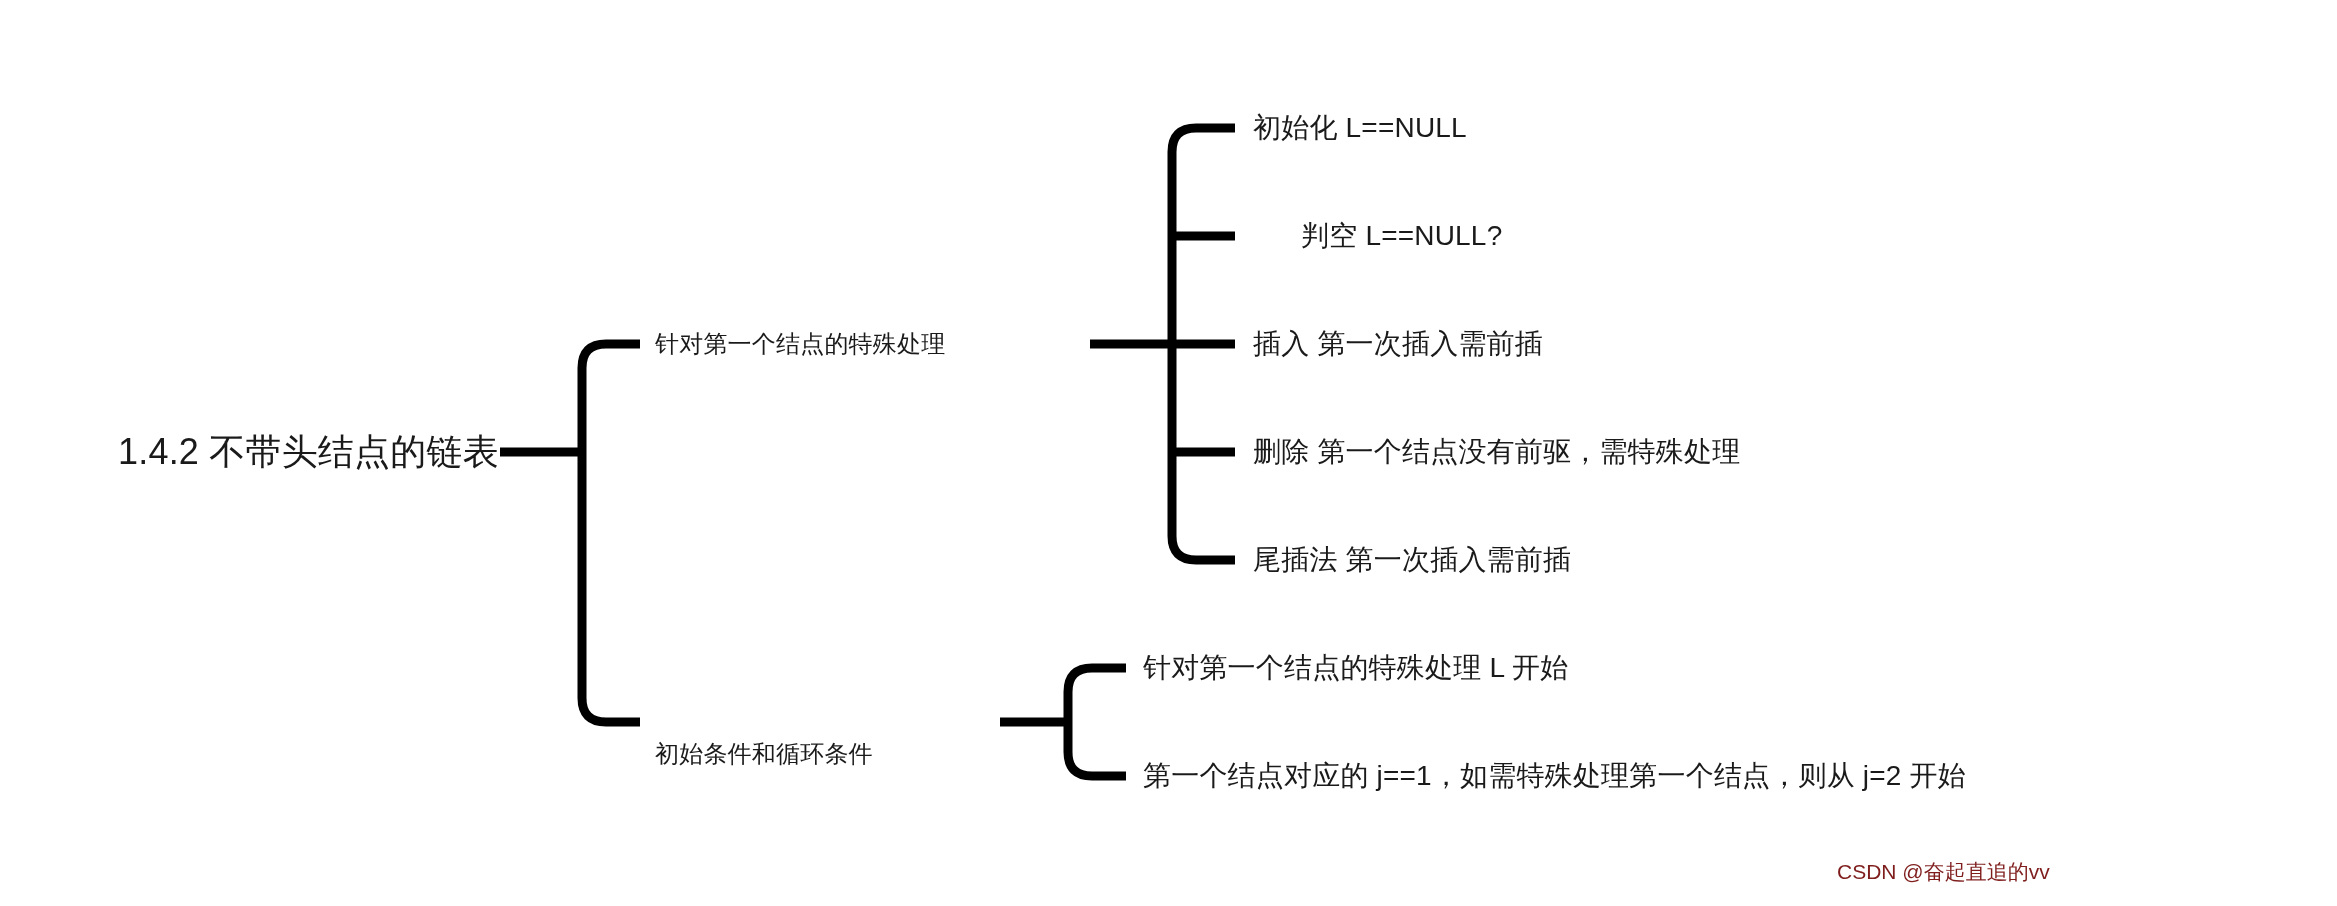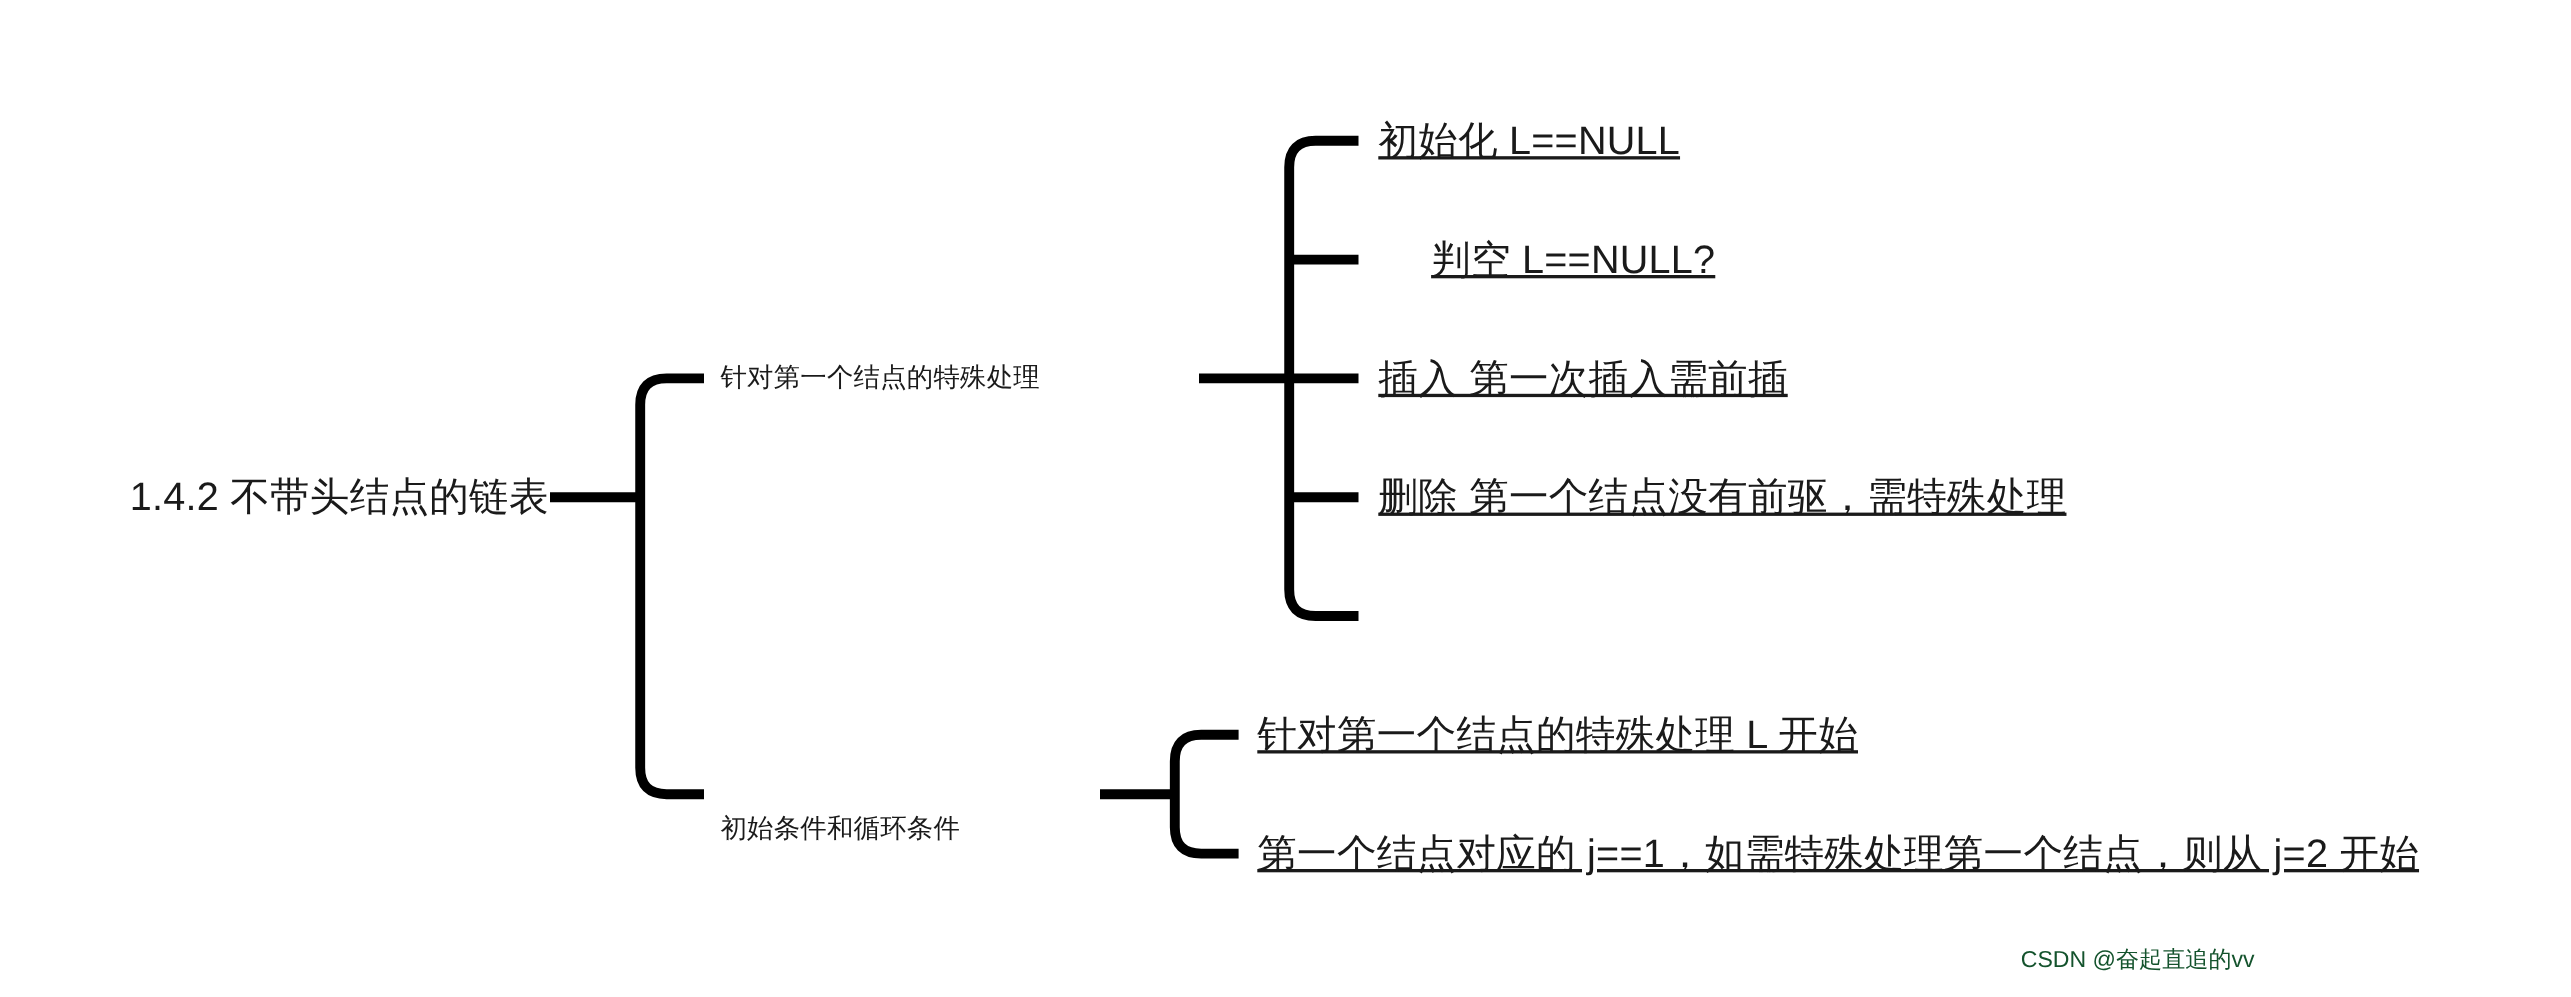--- a/index.html
+++ b/index.html
@@ -37,26 +37,25 @@
     line-height: 1;
     letter-spacing: 0.2px;
   }
   .node-root {
     font-size: 36px;
   }
   .node-branch {
     font-size: 24px;
   }
   .node-leaf {
-    font-size: 36px;
-    text-decoration: underline;
+    font-size: 28px;
   }
   .watermark {
     position: absolute;
-    color: #14532d;
+    color: #7f1d1d;
     font-size: 21px;
     font-family: "Liberation Sans", "DejaVu Sans", sans-serif;
     white-space: nowrap;
   }
 </style>
 </head>
 <body>
 
 <div id="mindmap-root">
 
@@ -85,20 +84,21 @@
   <div class="node-label node-branch" style="left:655px; top:344px; transform:translateY(-50%);">针对第一个结点的特殊处理</div>
 
   <div class="node-label node-leaf" style="left:1253px; top:128px; transform:translateY(-50%);">初始化 L==NULL</div>
 
   <div class="node-label node-leaf" style="left:1253px; top:236px; transform:translateY(-50%);margin-left:48px;">判空 L==NULL?</div>
 
   <div class="node-label node-leaf" style="left:1253px; top:344px; transform:translateY(-50%);">插入 第一次插入需前插</div>
 
   <div class="node-label node-leaf" style="left:1253px; top:452px; transform:translateY(-50%);">删除 第一个结点没有前驱，需特殊处理</div>
 
+  <div class="node-label node-leaf" style="left:1253px; top:560px; transform:translateY(-50%);">尾插法 第一次插入需前插</div>
 
   <div class="node-label node-branch" style="left:655px; top:722px; transform:translateY(-50%);margin-top:32px;">初始条件和循环条件</div>
 
   <div class="node-label node-leaf" style="left:1143px; top:668px; transform:translateY(-50%);">针对第一个结点的特殊处理 L 开始</div>
 
   <div class="node-label node-leaf" style="left:1143px; top:776px; transform:translateY(-50%);">第一个结点对应的 j==1，如需特殊处理第一个结点，则从 j=2 开始</div>
 
   <div class="watermark" style="left:1837px; top:872px; transform:translateY(-50%);">CSDN @奋起直追的vv</div>
 
 </div>

